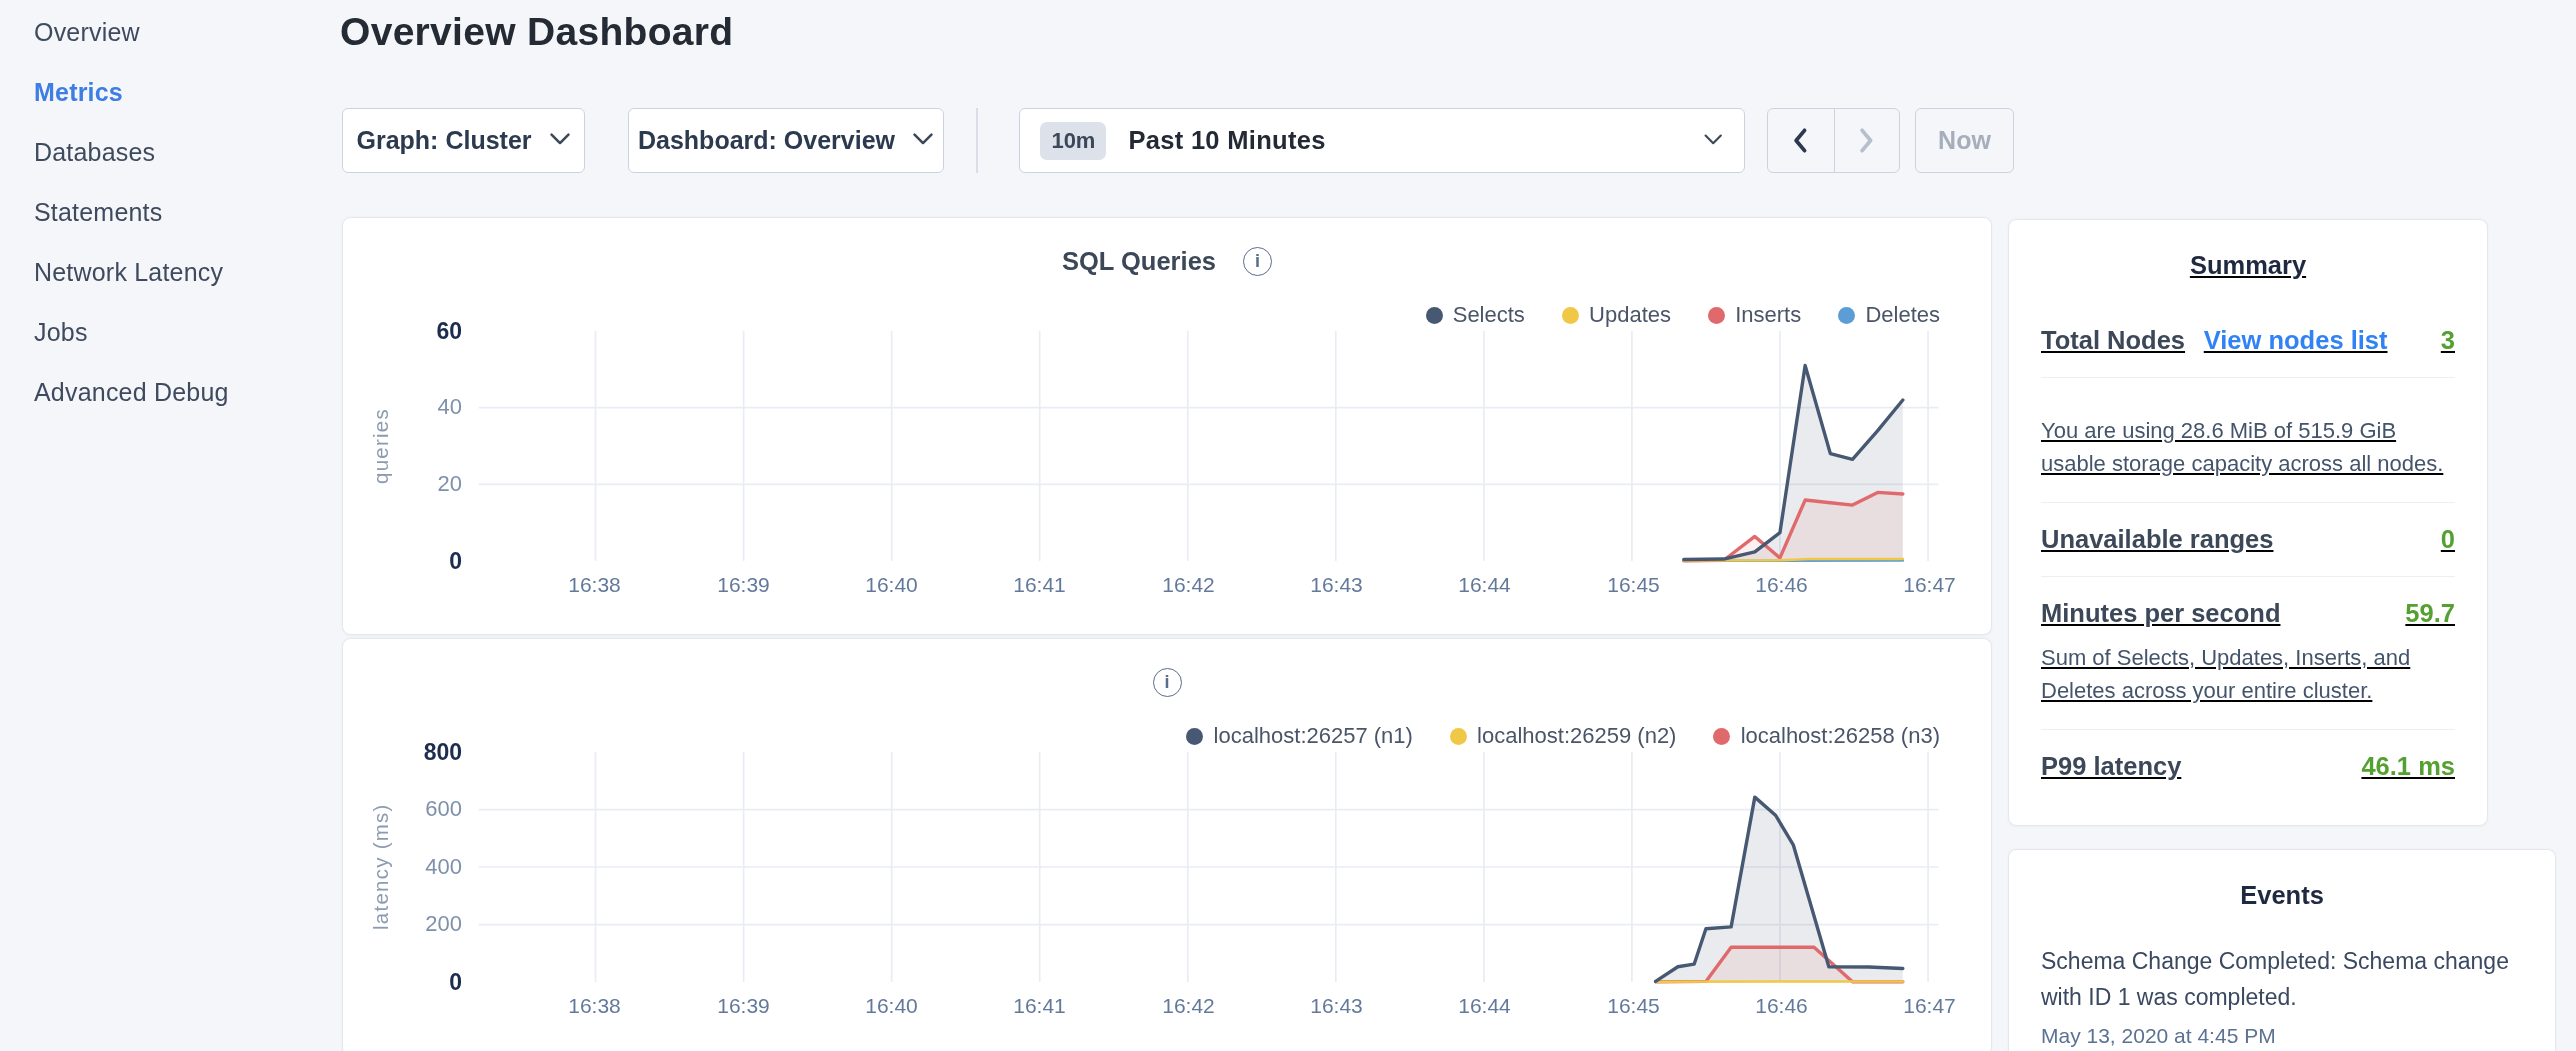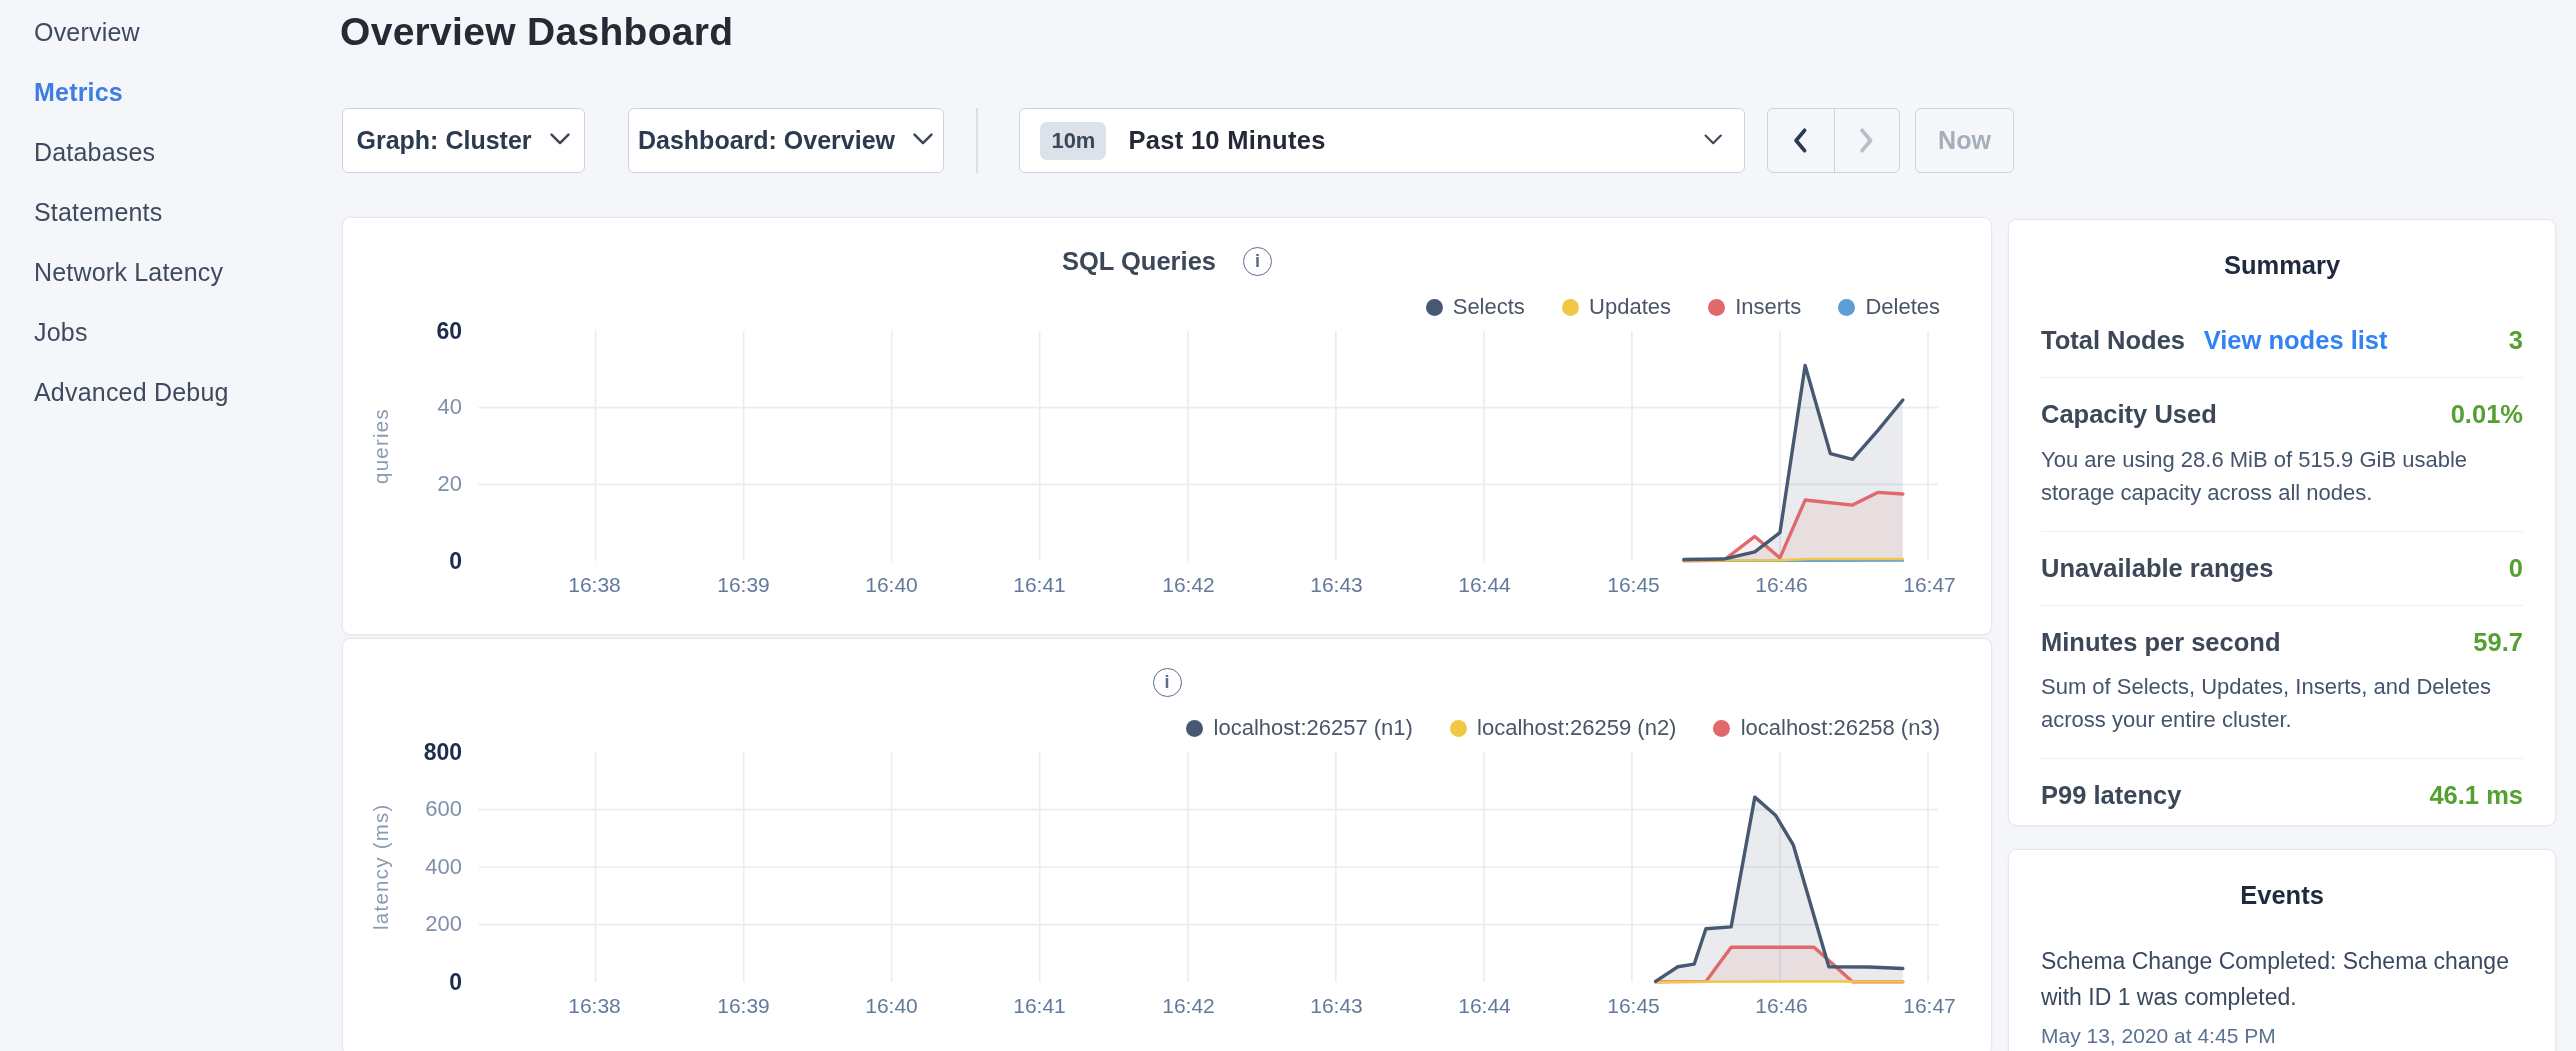--- a/index.html
+++ b/index.html
@@ -34,31 +34,31 @@
   #nav-arrows { left:1767px; width:133px; background:transparent; padding:0; }
   .arrow-btn { width:50%; height:100%; display:flex; align-items:center; justify-content:center; cursor:pointer; }
   .arrow-btn + .arrow-btn { border-left:1.7px solid #ccd3e0; }
   #now-btn { left:1915px; width:99px; background:transparent; justify-content:center;
              font-size:25px; font-weight:700; color:#a6aebc; }
 
   
   .card { position:absolute; background:#fff; border:1.7px solid #e3e7ee; border-radius:8.5px;
           box-shadow:0 0.9px 2.6px rgba(60,70,90,0.05); }
   .chart-card { left:342px; width:1650px; height:418px; }
-  #summary-card { left:2008px; top:219px; width:548px; height:607px; padding:0 32px; }
+  #summary-card { left:2008px; top:219px; width:480px; height:607px; padding:0 32px;text-decoration:underline; }
   #events-card  { left:2008px; top:849px; width:548px; height:264px; padding:0 32px; }
 
   
   .chart-title-row { position:absolute; top:29px; left:0; right:0; display:flex;
                      justify-content:center; align-items:flex-end; gap:27px; }
   .chart-title { font-size:25.5px; font-weight:700; color:#3c4758; }
   .info-icon { width:29px; height:29px; border:1.7px solid #5b6c8c; border-radius:50%;
                color:#5b6c8c; font-size:18px; font-weight:600; display:flex; align-items:center;
                justify-content:center; cursor:pointer; font-style:normal; }
-  .legend { position:absolute; top:76px; right:51px; display:flex; gap:37px;align-items:flex-end; }
+  .legend { position:absolute; top:84px; right:51px; display:flex; gap:37px;align-items:flex-end; }
   .legend-item { display:flex; align-items:center; gap:10.2px; font-size:22px; color:#4a5568; }
   .legend-dot { width:17px; height:17px; border-radius:50%; flex:none; }
   .plot { position:absolute; left:134px; top:113px; width:1463px; height:230px; }
   .plot svg { overflow:visible; display:block; }
   .ytick { position:absolute; left:34px; width:85px; text-align:right; font-size:22px; color:#7e90aa; }
   .ytick.bold { font-weight:700; color:#1c2d4d; font-size:23px; }
   .xtick { position:absolute; width:111px; text-align:center; font-size:21px; color:#63799b; top:355px; }
   .yaxis-title { position:absolute; left:24px; top:113px; height:230px; width:29px;
                  display:flex; align-items:center; justify-content:center;
                  writing-mode:vertical-rl; transform:rotate(180deg);
@@ -267,25 +267,20 @@
     <div id="summary-rows">
         <div class="srow">
     <div class="srow-head">
       <span class="srow-label">Total Nodes</span>
       <a class="srow-link">View nodes list</a>
       <span class="srow-value">3</span>
     </div>
 
   </div>
         <div class="srow">
-    <div class="srow-head">
-      <span class="srow-label">Capacity Used</span>
-
-      <span class="srow-value">0.01%</span>
-    </div>
     <div class="srow-desc">You are using 28.6 MiB of 515.9 GiB usable storage capacity across all nodes.</div>
   </div>
         <div class="srow">
     <div class="srow-head">
       <span class="srow-label">Unavailable ranges</span>
 
       <span class="srow-value">0</span>
     </div>
 
   </div>

